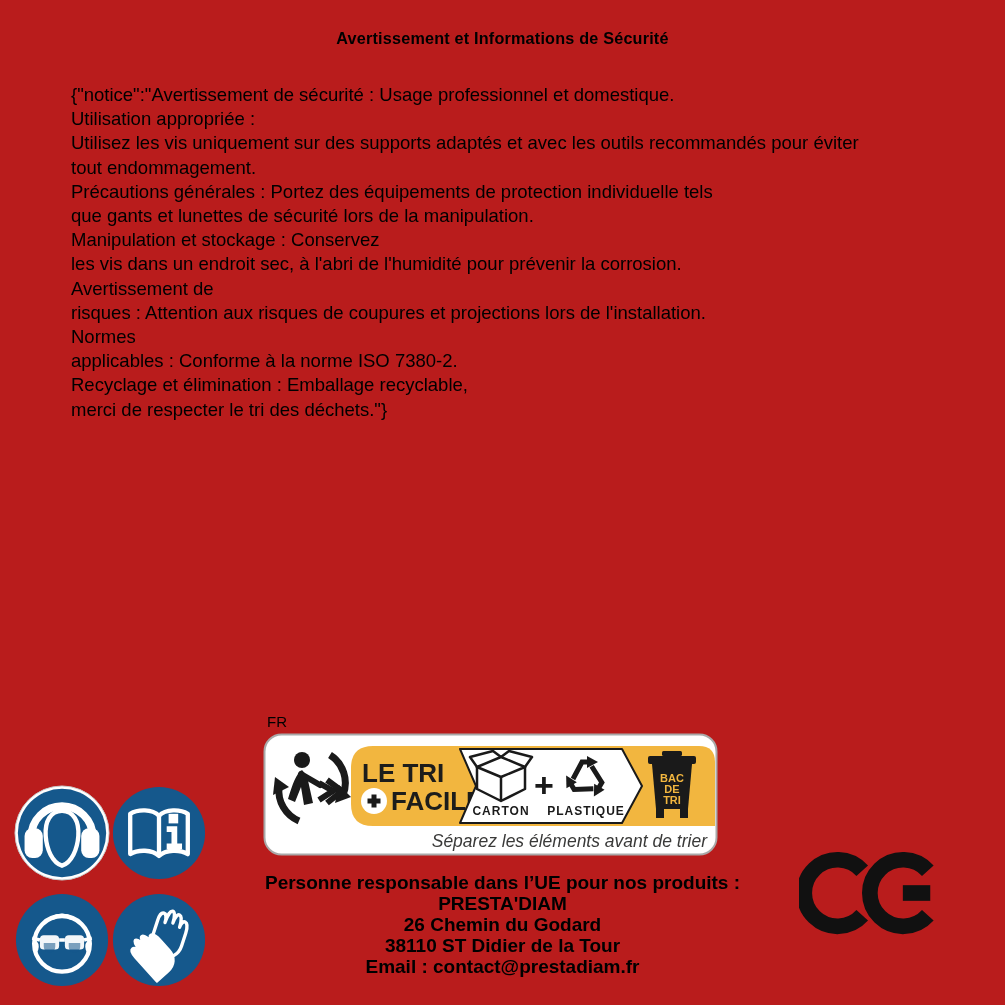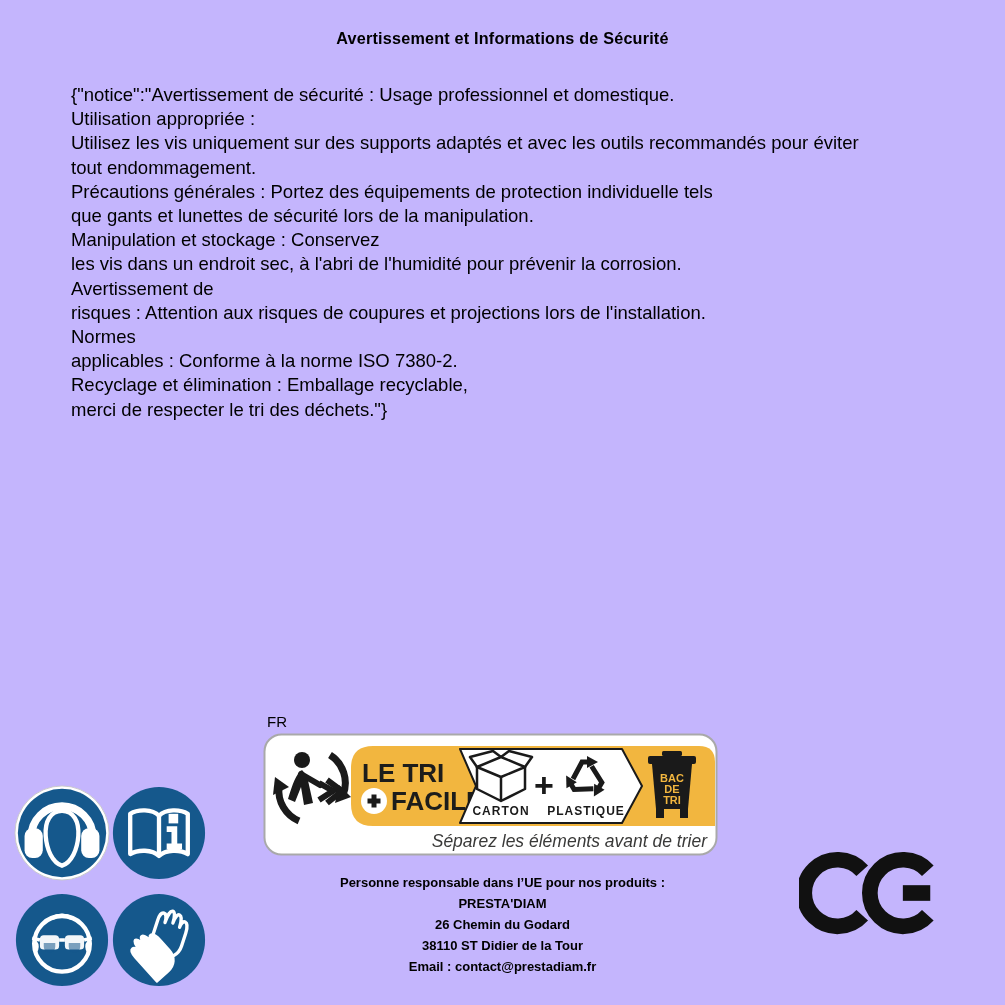--- a/index.html
+++ b/index.html
@@ -1,25 +1,25 @@
 <!DOCTYPE html>
 <html><head>
 <meta charset="utf-8">
 <style>
   html,body{margin:0;padding:0;background:#fff;}
-  .page{position:relative;width:1005px;height:1005px;background:#c4b5fd;overflow:hidden;
+  .page{position:relative;width:1005px;height:1005px;background:#b91c1c;overflow:hidden;
         font-family:"Liberation Sans",sans-serif;color:#000;}
   .title{position:absolute;top:29px;left:0;width:100%;text-align:center;
          font-size:16.2px;font-weight:bold;letter-spacing:.2px;}
   .notice{position:absolute;left:71px;top:83px;width:865px;font-size:18.5px;
           line-height:24.2px;white-space:pre-line;}
   .fr-label{position:absolute;left:267px;top:713px;font-size:15px;font-weight:normal;}
   .banner{position:absolute;left:263px;top:733px;}
   .contact{position:absolute;left:250px;top:872px;width:505px;text-align:center;
-           font-weight:bold;font-size:13px;line-height:21px;white-space:pre-line;}
+           font-weight:bold;font-size:19px;line-height:21px;white-space:pre-line;}
   .safety-icon{position:absolute;}
   .ce{position:absolute;left:799px;top:847px;}
 </style>
 </head>
 <body>
 
 <div class="page">
 
   <div class="title">Avertissement et Informations de Sécurité</div>
 

